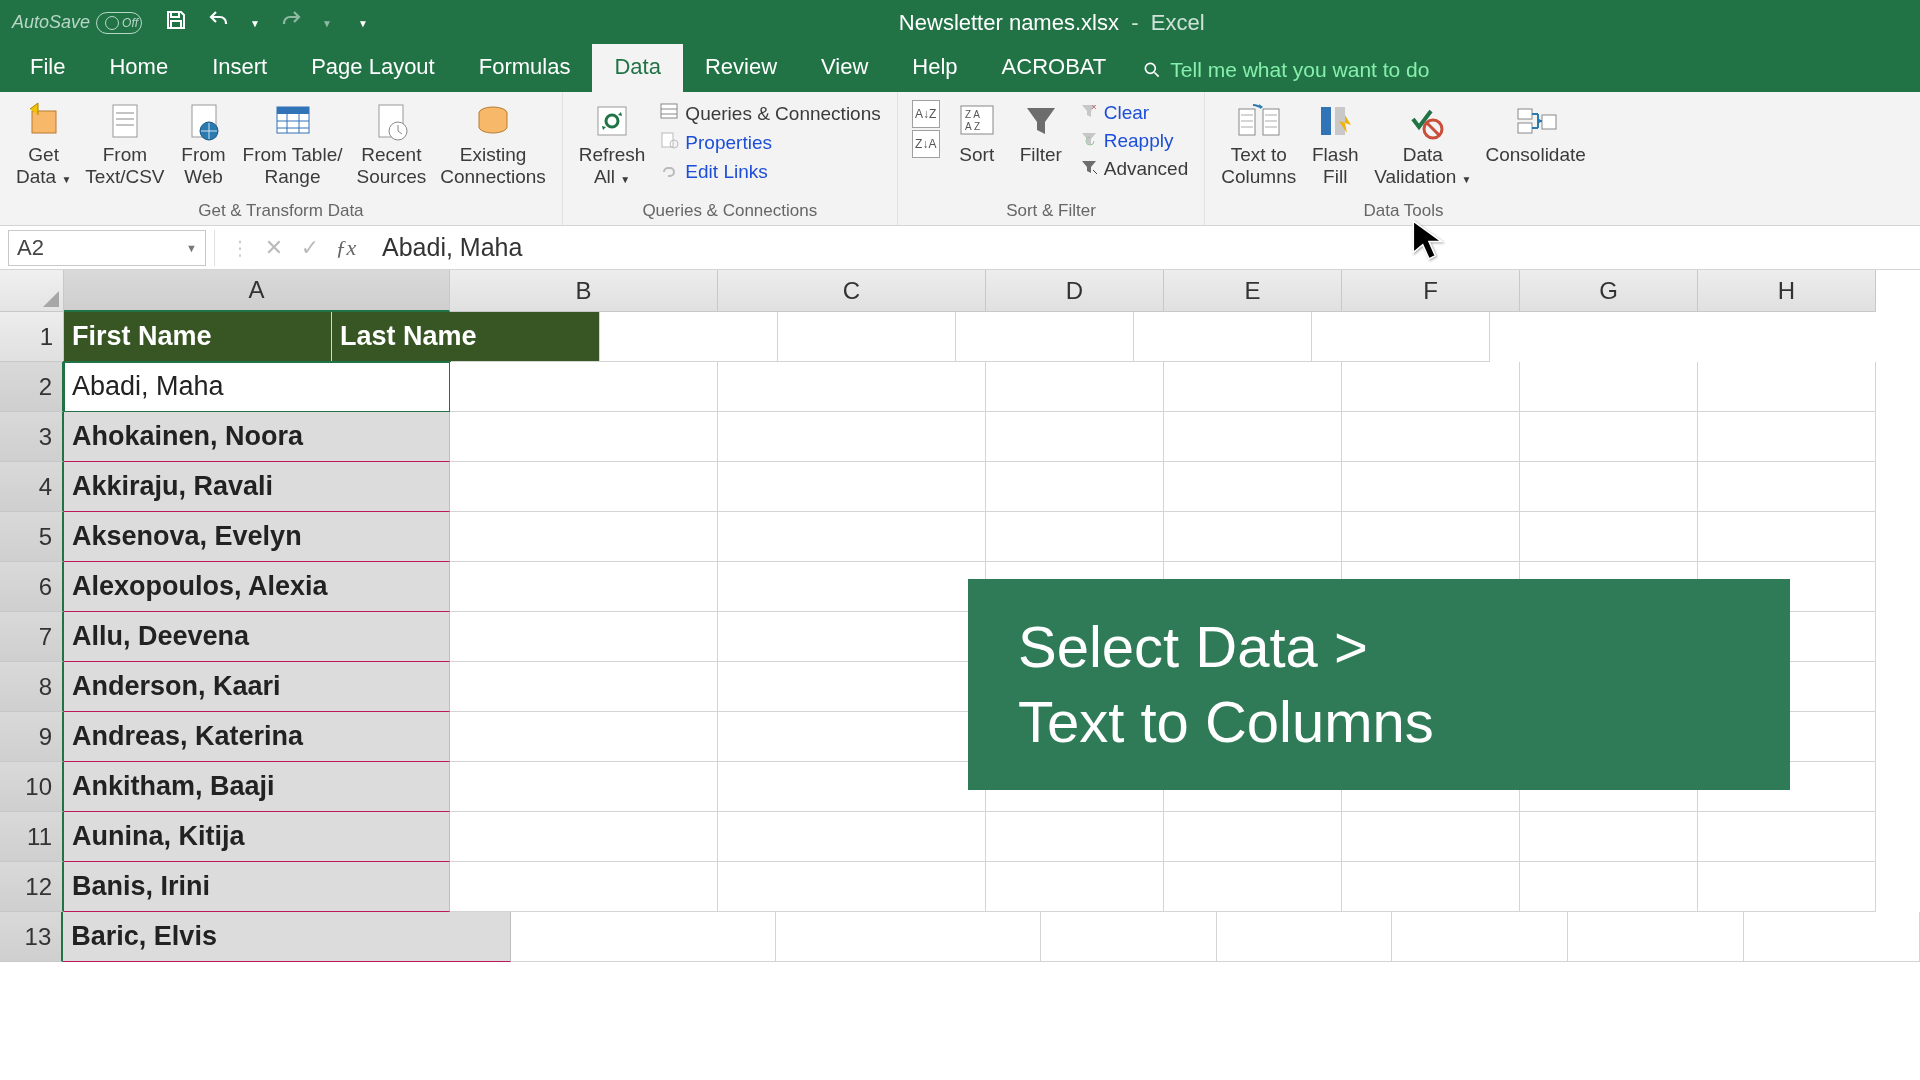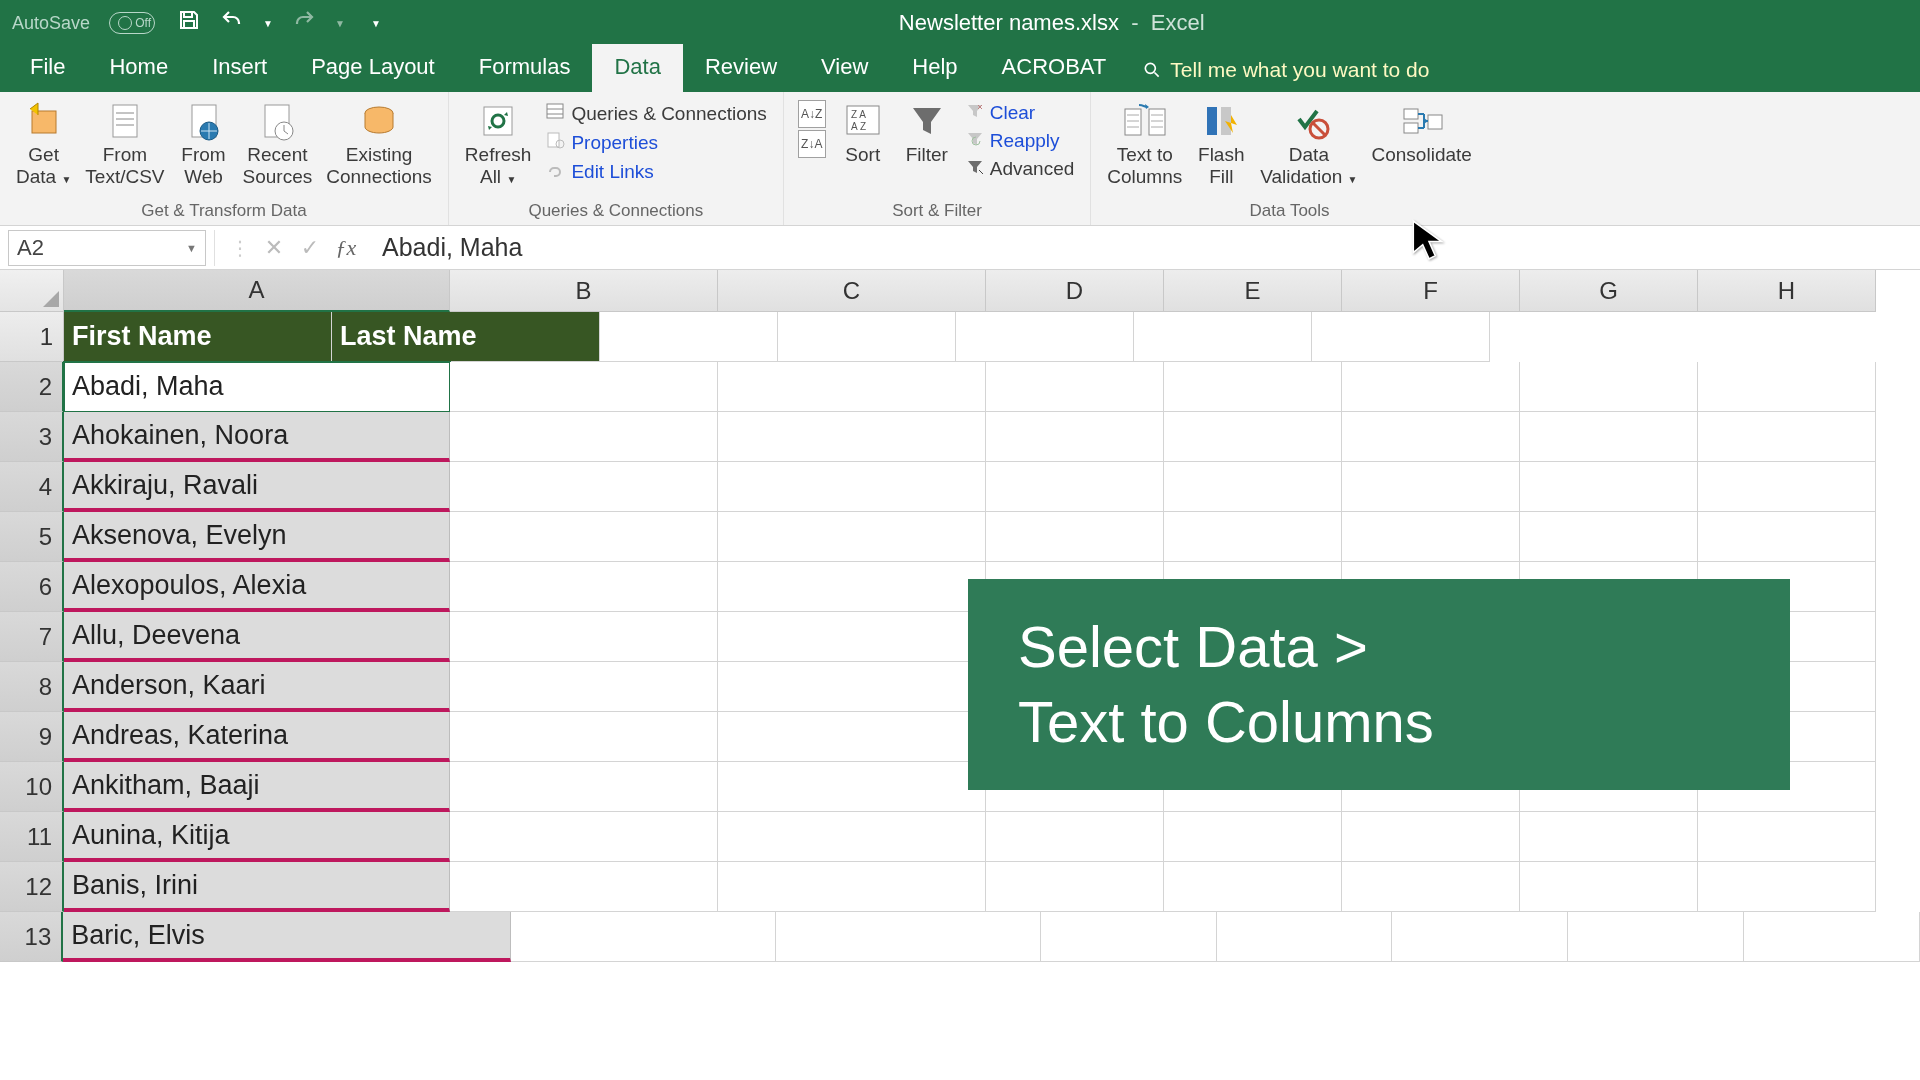--- a/index.html
+++ b/index.html
@@ -1,32 +1,32 @@
 <!DOCTYPE html>
 <html><head>
 <meta charset="utf-8">
 <style>
 * { margin: 0; padding: 0; box-sizing: border-box; font-family: "Segoe UI", Arial, sans-serif; }
 body { background: #fff; width: 1920px; height: 1080px; overflow: hidden; position: relative; }
 
 
 .title-bar { background: #217346; height: 46px; display: flex; align-items: center; color: #fff; padding: 0 12px; }
-.autosave { display: flex; align-items: center; gap: 19px; color: #b8d7c9; font-size: 18px; }
+.autosave { display: flex; gap: 6px; color: #b8d7c9; font-size: 18px; font-style: italic; }
 .autosave-toggle { width: 46px; height: 22px; border: 1px solid #b8d7c9; border-radius: 11px; display: flex; align-items: center; padding: 0 3px; color: #b8d7c9; font-size: 12px; justify-content: flex-end; gap:3px;}
 .autosave-toggle .dot{width:14px;height:14px;border-radius:50%;border:1px solid #b8d7c9;}
 .qat { display: flex; align-items: center; gap: 18px; margin-left: 22px; }
 .qat-btn { color: #fff; font-size: 22px; cursor: pointer; }
 .title-text { position: absolute; left: 50%; transform: translateX(-20%); color: #fff; font-size: 22px; }
 .title-text .file{color:#fff;} .title-text .app{color:#cfe3d9;}
 
 
 .tab-strip { background: #217346; height: 46px; display: flex; align-items: flex-end; padding-left: 8px; gap: 0; }
 .tab { color: #fff; font-size: 22px; padding: 10px 22px 12px; cursor: pointer; }
 .tab.active { background: #f3f3f3; color: #217346; }
-.tellme { display: flex; align-items: center; gap: 8px; color: #fef9c3; font-size: 21px; margin-left: 14px; padding-bottom:10px;}
+.tellme { display: flex; align-items: center; gap: 8px; color: #86efac; font-size: 21px; margin-left: 14px; padding-bottom:10px;}
 .tellme svg{width:20px;height:20px;}
 
 
 .ribbon { background: #f3f3f3; height: 134px; border-bottom: 1px solid #d4d4d4; display: flex; }
 .rgroup { display: flex; flex-direction: column; align-items: center; padding: 4px 10px 2px; border-right: 1px solid #e1e1e1; }
 .rgroup-row { display: flex; align-items: flex-start; gap: 2px; flex: 1; }
 .rgroup-label { font-size: 17px; color: #666; padding-bottom: 2px; }
 .rbtn { display: flex; flex-direction: column; align-items: center; justify-content: flex-start; padding: 4px 6px 0; cursor: pointer; text-align: center; font-size: 19px; color: #3b3b3b; line-height: 1.15; min-width: 62px; }
 .rbtn .icon { height: 42px; display: flex; align-items: center; justify-content: center; margin-bottom: 2px; }
 .rbtn .lbl { white-space: pre; }
@@ -49,21 +49,21 @@
 .col-headers { display: flex; height: 42px; }
 .corner { width: 64px; background:linear-gradient(#f0f0f0,#e4e4e4); border-right:1px solid #c8c8c8; border-bottom:1px solid #c8c8c8; position:relative;}
 .corner::after{content:"";position:absolute;right:4px;bottom:4px;border:8px solid transparent;border-bottom-color:#a7a7a7;border-right-color:#a7a7a7;}
 .ch { background:linear-gradient(#ededed,#e0e0e0); border-right:1px solid #c8c8c8; border-bottom:1px solid #c8c8c8; display:flex;align-items:center;justify-content:center;font-size:24px;color:#333;}
 .ch.sel{background:linear-gradient(#d9d9d9,#cfcfcf); border-bottom:2px solid #217346;}
 .row { display:flex; height: 50px; }
 .rh { width:64px; background:linear-gradient(#ededed,#e0e0e0); border-right:1px solid #c8c8c8; border-bottom:1px solid #c8c8c8; display:flex;align-items:center;justify-content:flex-end;padding-right:10px;font-size:24px;color:#333;}
 .rh.sel{background:linear-gradient(#d9d9d9,#cfcfcf);border-right:2px solid #217346;}
 .cell{border-right:1px solid #d4d4d4;border-bottom:1px solid #d4d4d4;display:flex;align-items:center;padding:0 8px;font-size:27px;color:#222;background:#fff;}
 .cell.hdr{background:#375623;color:#fff;font-weight:600;}
-.cell.selcol{background:#dcdcdc;border-right:1px solid #bdbdbd;border-bottom:4px solid #be185d;}
+.cell.selcol{background:#dcdcdc;border-right:1px solid #bdbdbd;border-bottom:1px solid #be185d;font-weight:bold;}
 .cell.active{background:#fff;outline:2px solid #217346;outline-offset:-1px;}
 
 
 .callout{position:absolute;background:#2f7b57;color:#fff;padding:30px 50px;font-size:58px;line-height:1.3;}
 
 
 .cursor{position:absolute;pointer-events:none;}
 .cursor svg{width:40px;height:44px;filter:drop-shadow(1px 1px 1px rgba(0,0,0,0.35));}
 
 
@@ -161,20 +161,31 @@
               <rect x="5" y="4" width="24" height="32" fill="#fff" stroke="#999"></rect>
               <circle cx="22" cy="30" r="9" fill="#2a7ab0" stroke="#1a5a86"></circle>
               <path d="M14 30h16M22 22v16" stroke="#cde4f3"></path>
             </svg>
           </div>
         <div class="lbl">From
 Web</div>
       </div>
       <div class="rbtn">
         <div class="icon">
+            <svg width="40" height="40">
+              <rect x="4" y="6" width="32" height="26" fill="#fff" stroke="#3073b7"></rect>
+              <rect x="4" y="6" width="32" height="7" fill="#3073b7"></rect>
+              <path d="M4 20h32M4 27h32M14 6v26M26 6v26" stroke="#3073b7"></path>
+            </svg>
+          </div>
+        <div class="lbl">From Table/
+Range</div>
+      </div>
+      <div class="rbtn">
+        <div class="icon">
             <svg width="34" height="40">
               <rect x="5" y="4" width="24" height="32" fill="#fff" stroke="#999"></rect>
               <circle cx="24" cy="30" r="9" fill="#fff" stroke="#888"></circle>
               <path d="M24 24v6l4 3" stroke="#888" fill="none"></path>
             </svg>
           </div>
         <div class="lbl">Recent
 Sources</div>
       </div>
       <div class="rbtn">

